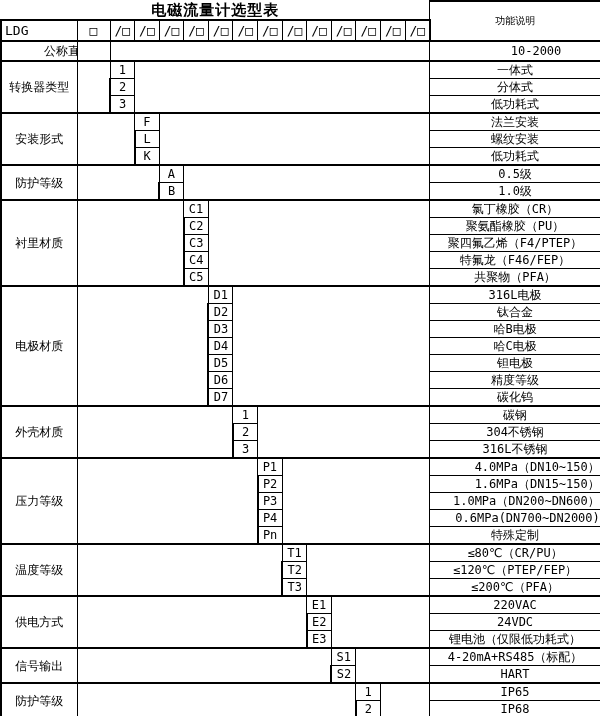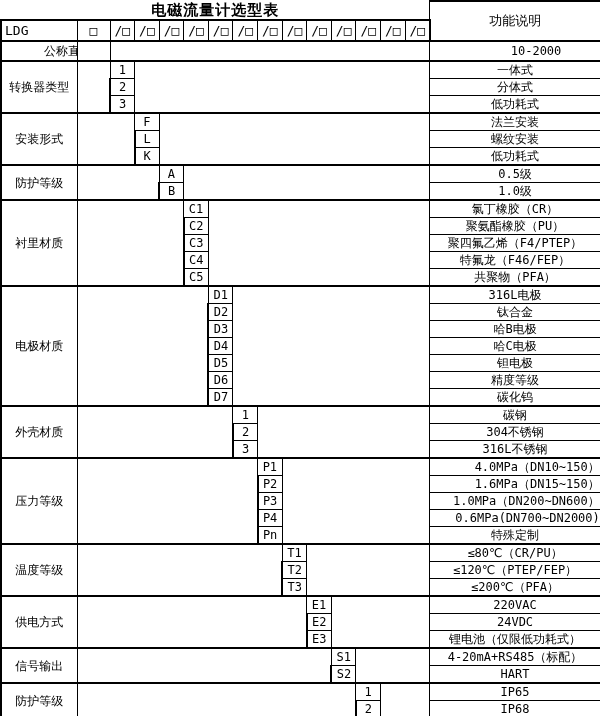--- a/index.html
+++ b/index.html
@@ -25,21 +25,21 @@
     white-space:nowrap;
     overflow:hidden;
   }
   tr td:first-child{border-left-width:2px;}
   td:last-child{border-right-width:2px;}
   .sec-top td{border-top-width:2px;}
   .sec-top-cell{border-top-width:2px;}
   .title-row td.title-cell{border:none;font-size:15px;height:18px;line-height:18px;letter-spacing:1px;font-weight:bold;}
   .codes-row td{height:19px;line-height:19px;font-size:13px;}
   .dn-row td{height:18px;line-height:18px;padding-left:42px;}
-  .fn-header{font-size:13px;}
+  .fn-header{font-size:10px;}
   .left{text-align:left;padding-left:3px;}
   .val.left{text-align:right;padding-left:2px;}
 </style>
 </head>
 <body>
 
 <table>
   <colgroup>
     <col class="c-lbl">
     <col class="c-dn">

